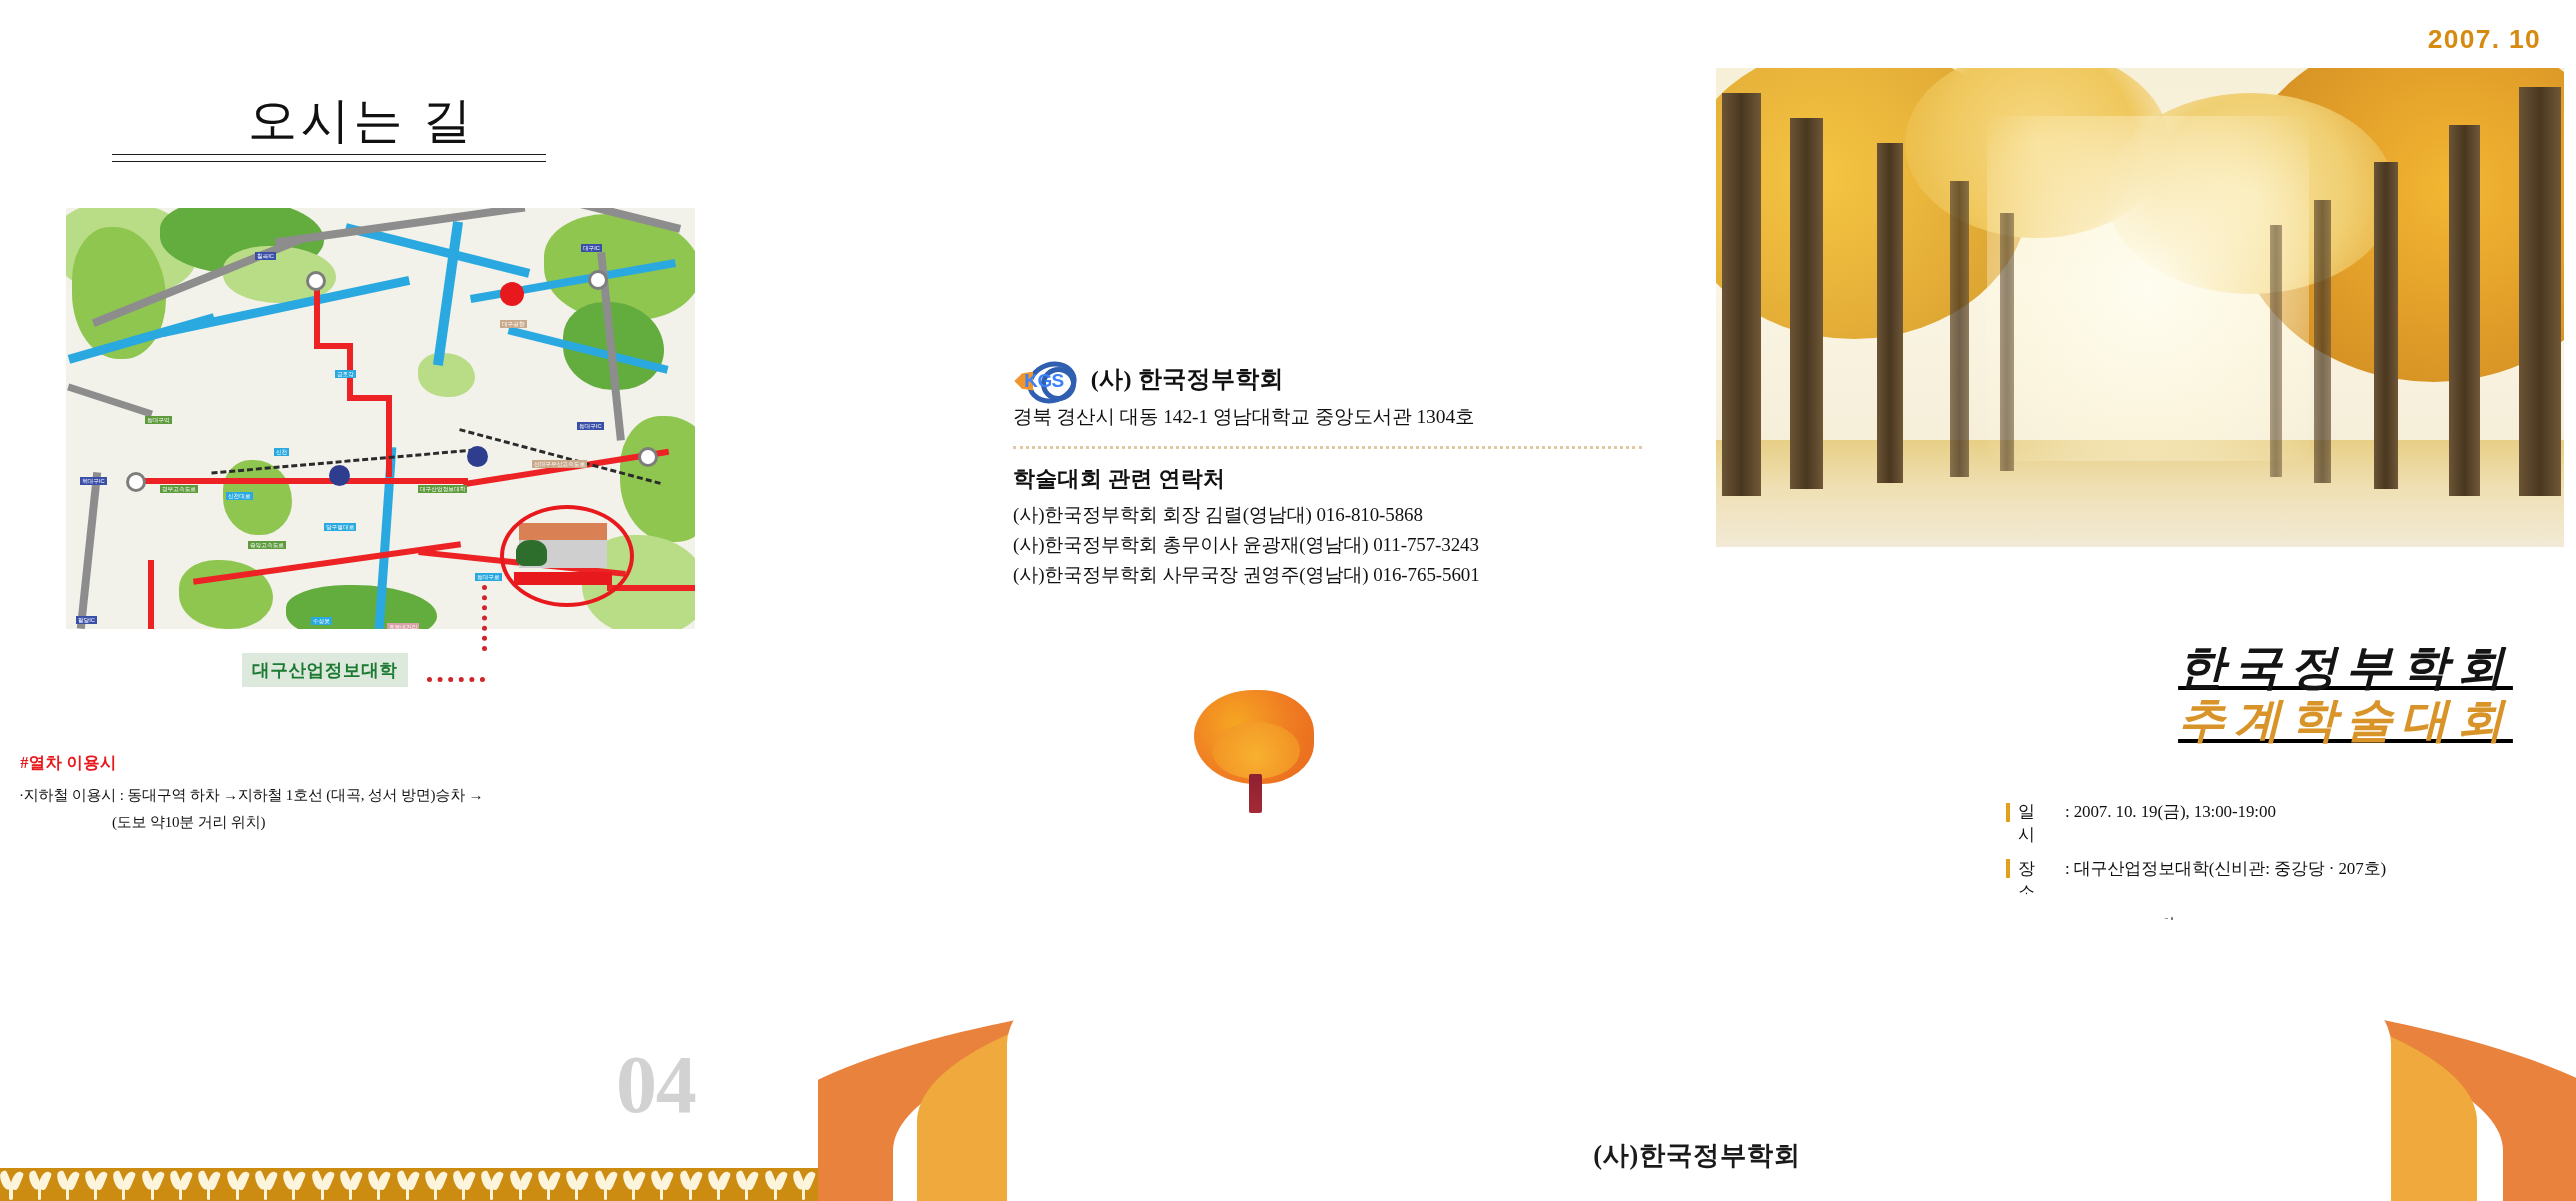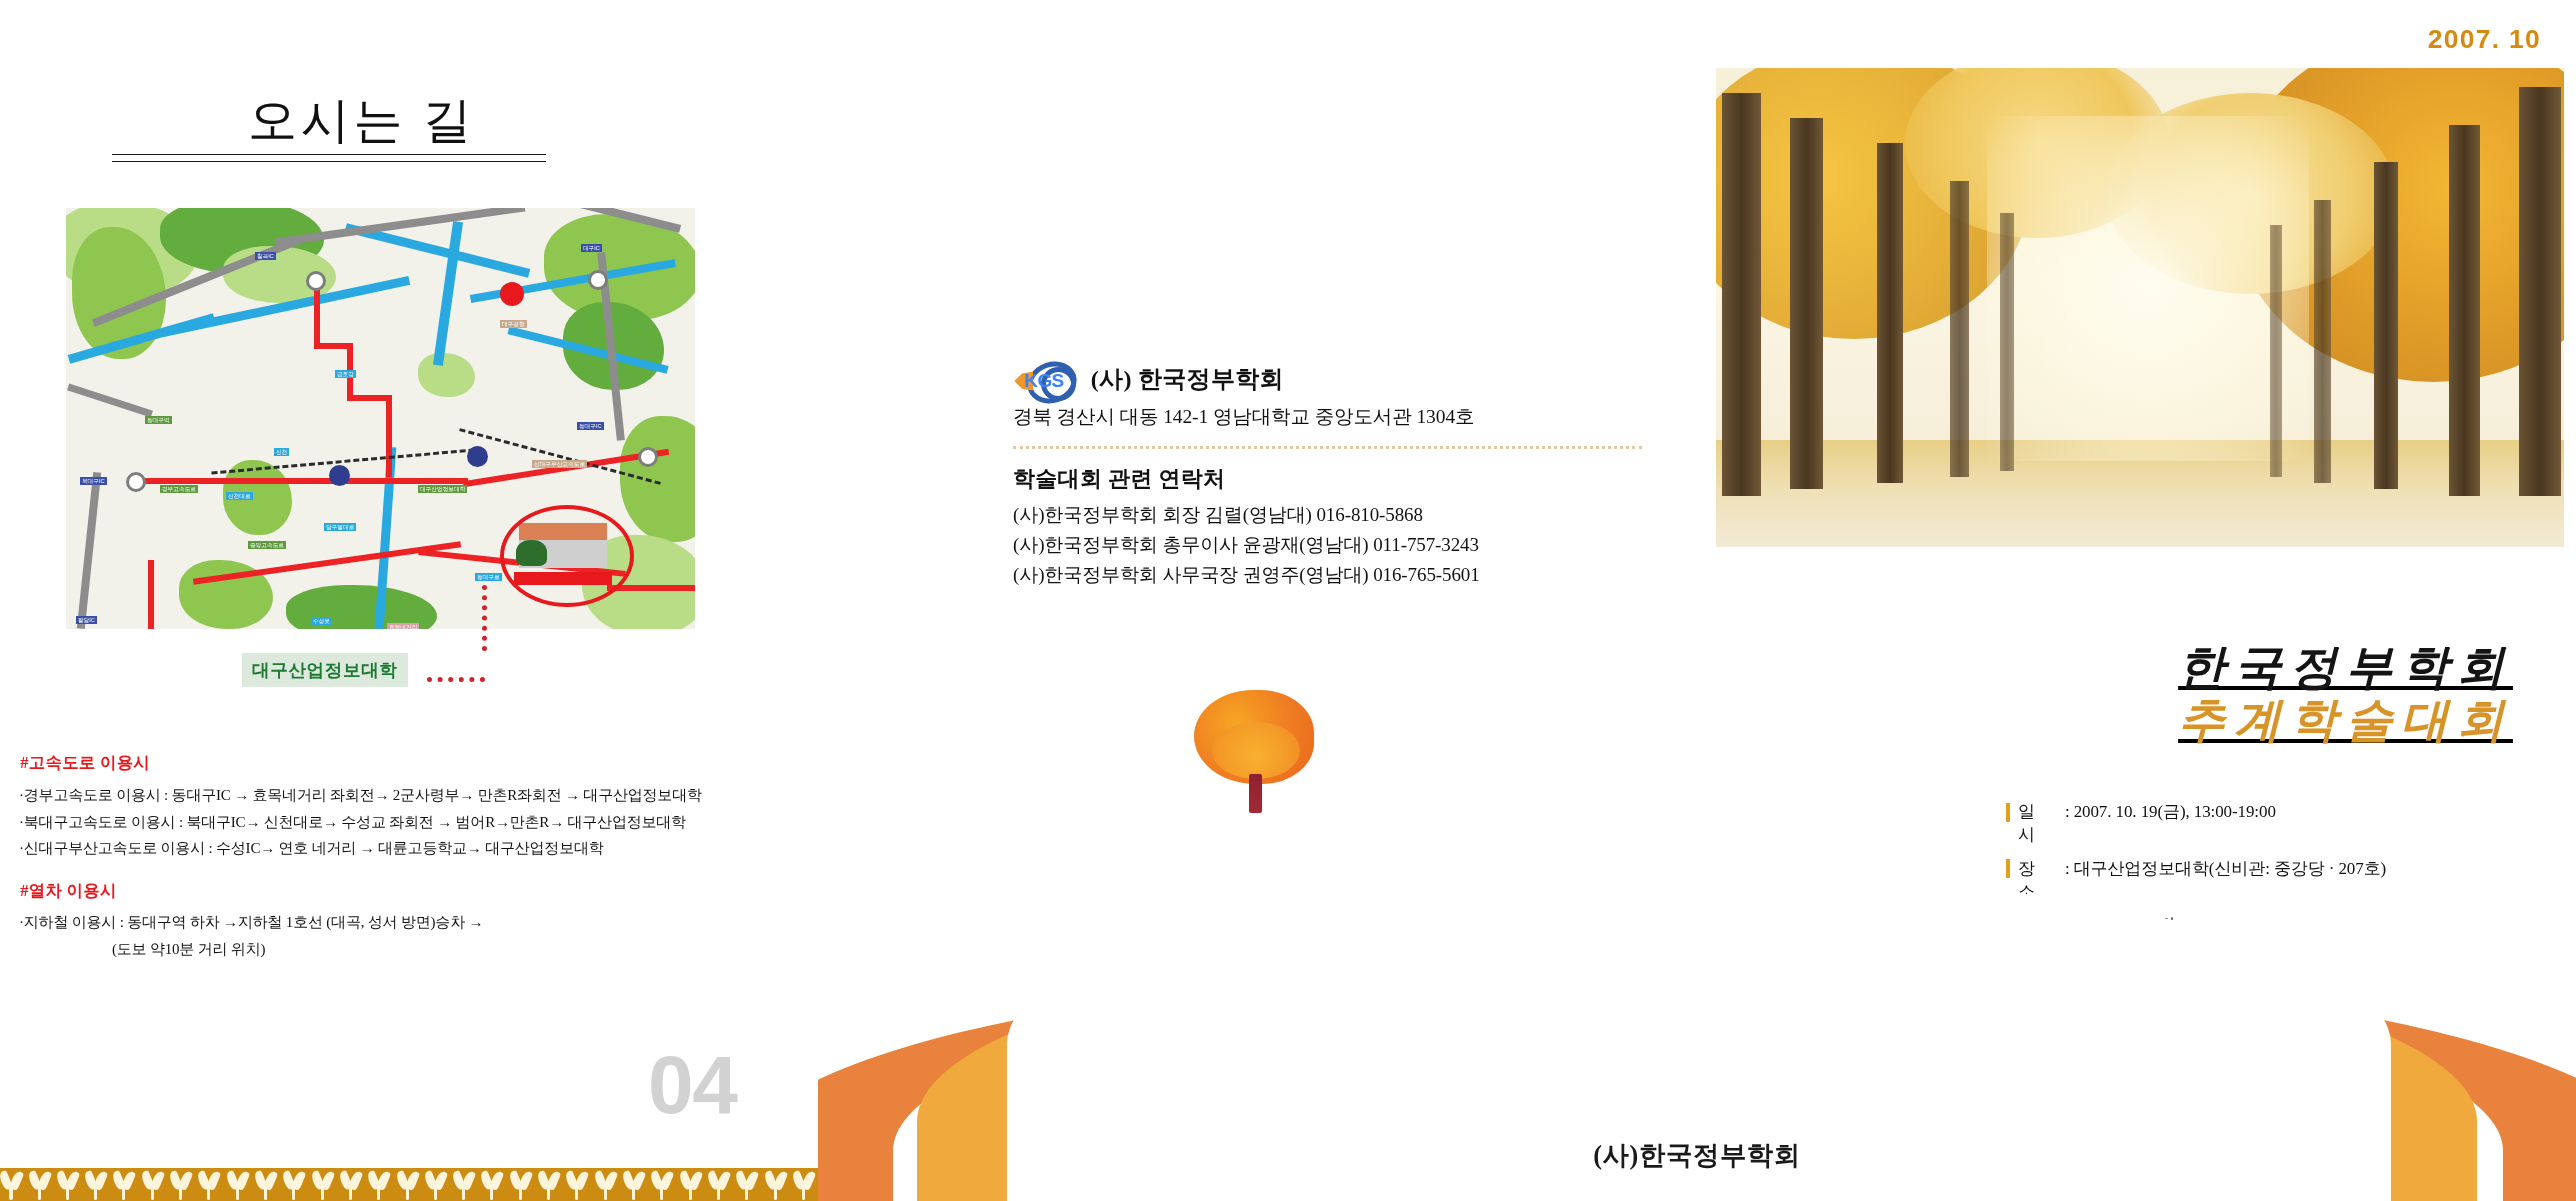--- a/index.html
+++ b/index.html
@@ -54,22 +54,22 @@
     font-family:"Liberation Sans",sans-serif;white-space:nowrap;}
 
   
   #directions{position:absolute;left:19px;top:752px;width:786px;}
   .dir-head{color:#e8191c;font-size:16.4px;font-weight:700;letter-spacing:0.3px;margin:0 0 8.8px 1.3px;}
   .dir-line{color:#121212;font-size:15px;line-height:1.62;letter-spacing:-0.2px;
     white-space:nowrap;margin:0 0 2.5px 0;}
   .dir-line.indent{padding-left:93px;}
   .dir-group{margin-bottom:19px;}
 
-  #page-num{position:absolute;left:648px;top:1044px;font-size:82px;font-weight:700;
-    color:#d2d2d2;font-family:Liberation Sans, sans-serif;letter-spacing:-1.3px;line-height:1;}
+  #page-num{position:absolute;left:616px;top:1044px;font-size:82px;font-weight:700;
+    color:#d2d2d2;font-family:Liberation Serif, serif;letter-spacing:-1.3px;line-height:1;}
 
   
   #deco-band{position:absolute;left:0;top:1168px;width:818px;height:33px;background:#cc8b11;overflow:hidden;}
   .deco-motif{position:absolute;top:2.5px;width:19px;height:29px;}
   .deco-motif:before,.deco-motif:after{content:"";position:absolute;top:0;width:8.8px;height:19px;
     background:#fdf4dc;border-radius:70% 30% 40% 60%;}
   .deco-motif:before{left:0;transform:rotate(-22deg);}
   .deco-motif:after{right:0;transform:rotate(22deg);}
   .deco-stem{position:absolute;left:7.5px;top:15px;width:3.8px;height:14px;background:#fdf4dc;border-radius:1.9px;}
 
@@ -232,26 +232,20 @@
       <div id="dest-lbl"></div>
       <div id="dest-circle"></div>
     </div>
 
     <div id="connector-v"></div>
     <div id="connector-h"></div>
     <div id="map-callout">대구산업정보대학</div>
 
     <div id="directions">
       <div class="dir-group">
-        <div class="dir-head">#고속도로 이용시</div>
-        <div class="dir-line">·경부고속도로 이용시 : 동대구IC → 효목네거리 좌회전→ 2군사령부→ 만촌R좌회전 → 대구산업정보대학</div>
-        <div class="dir-line">·북대구고속도로 이용시 : 북대구IC→ 신천대로→ 수성교 좌회전 → 범어R→만촌R→ 대구산업정보대학</div>
-        <div class="dir-line">·신대구부산고속도로 이용시 : 수성IC→ 연호 네거리 → 대륜고등학교→ 대구산업정보대학</div>
-      </div>
-      <div class="dir-group">
         <div class="dir-head">#열차 이용시</div>
         <div class="dir-line">·지하철 이용시 : 동대구역 하차 →지하철 1호선 (대곡, 성서 방면)승차 →</div>
         <div class="dir-line indent">(도보 약10분 거리 위치)</div>
       </div>
     </div>
 
     <div id="page-num">04</div>
 
     <div id="deco-band">
       <div class="deco-motif" style="left:1.3px;">

